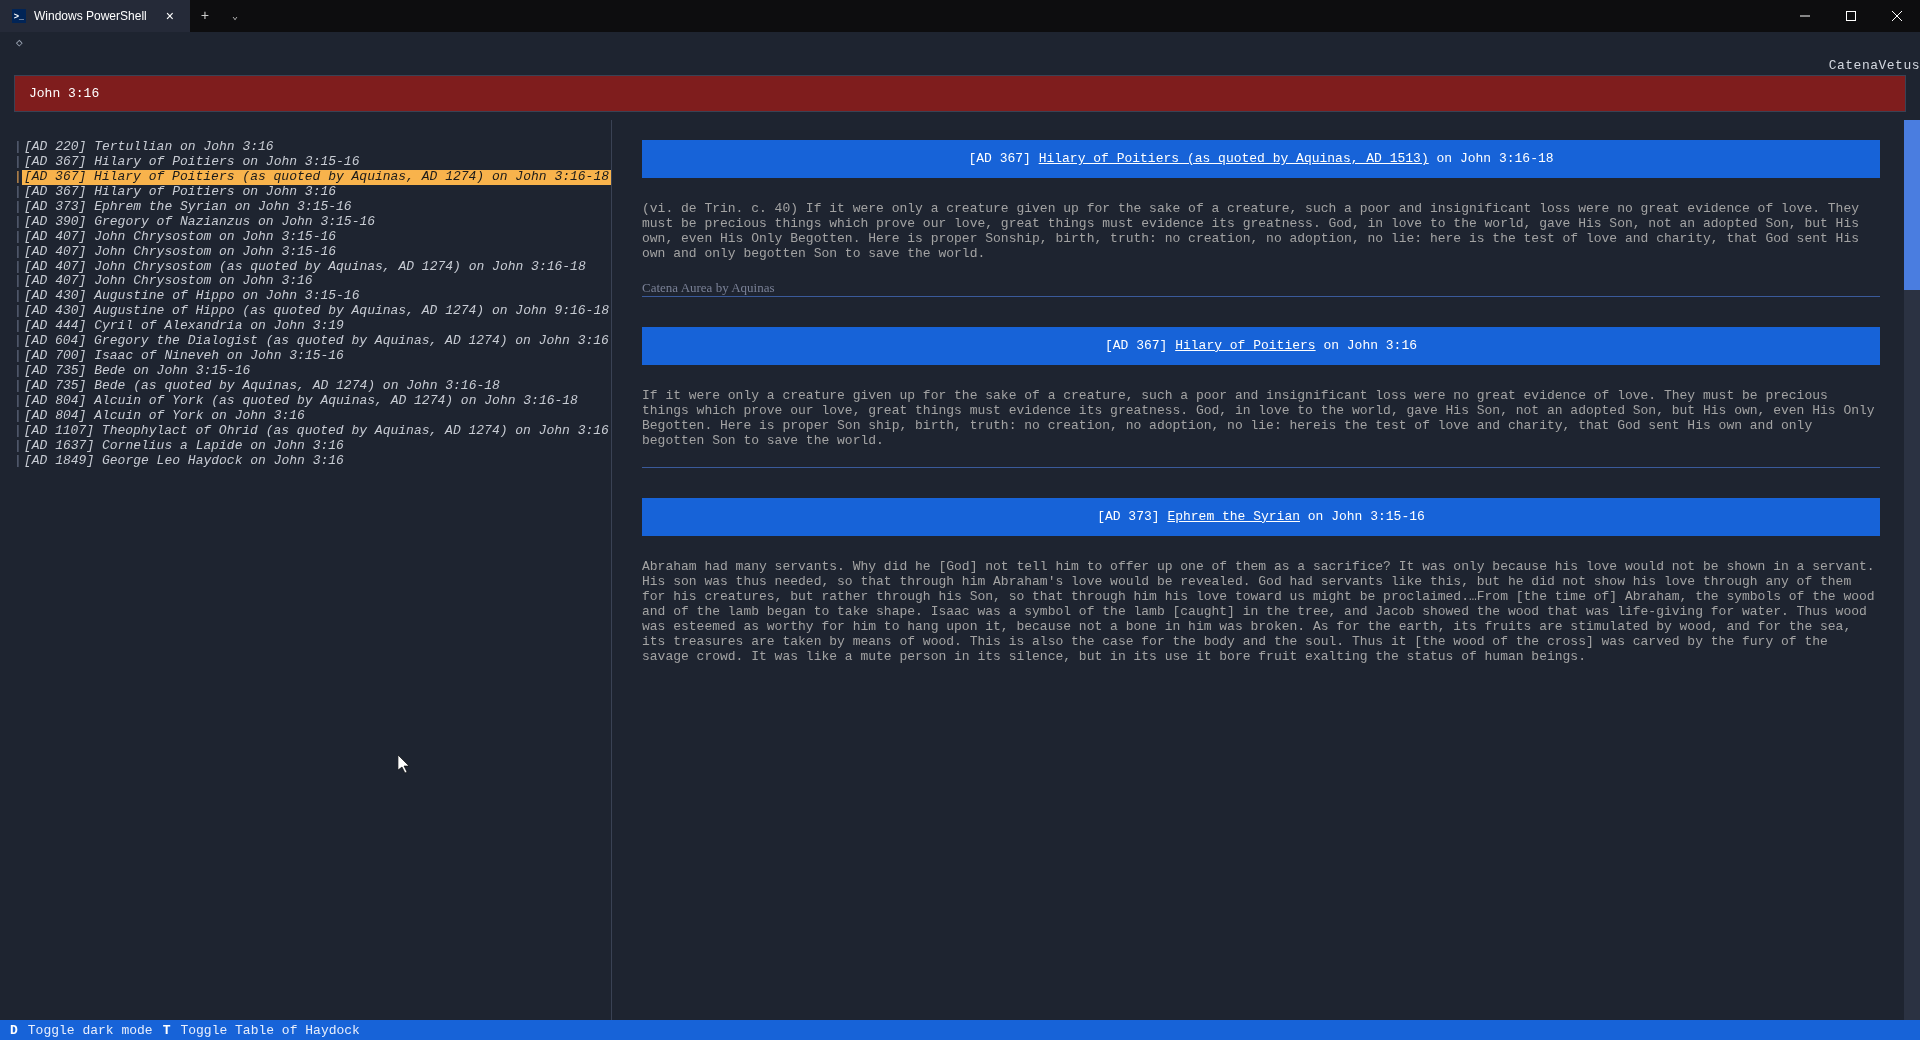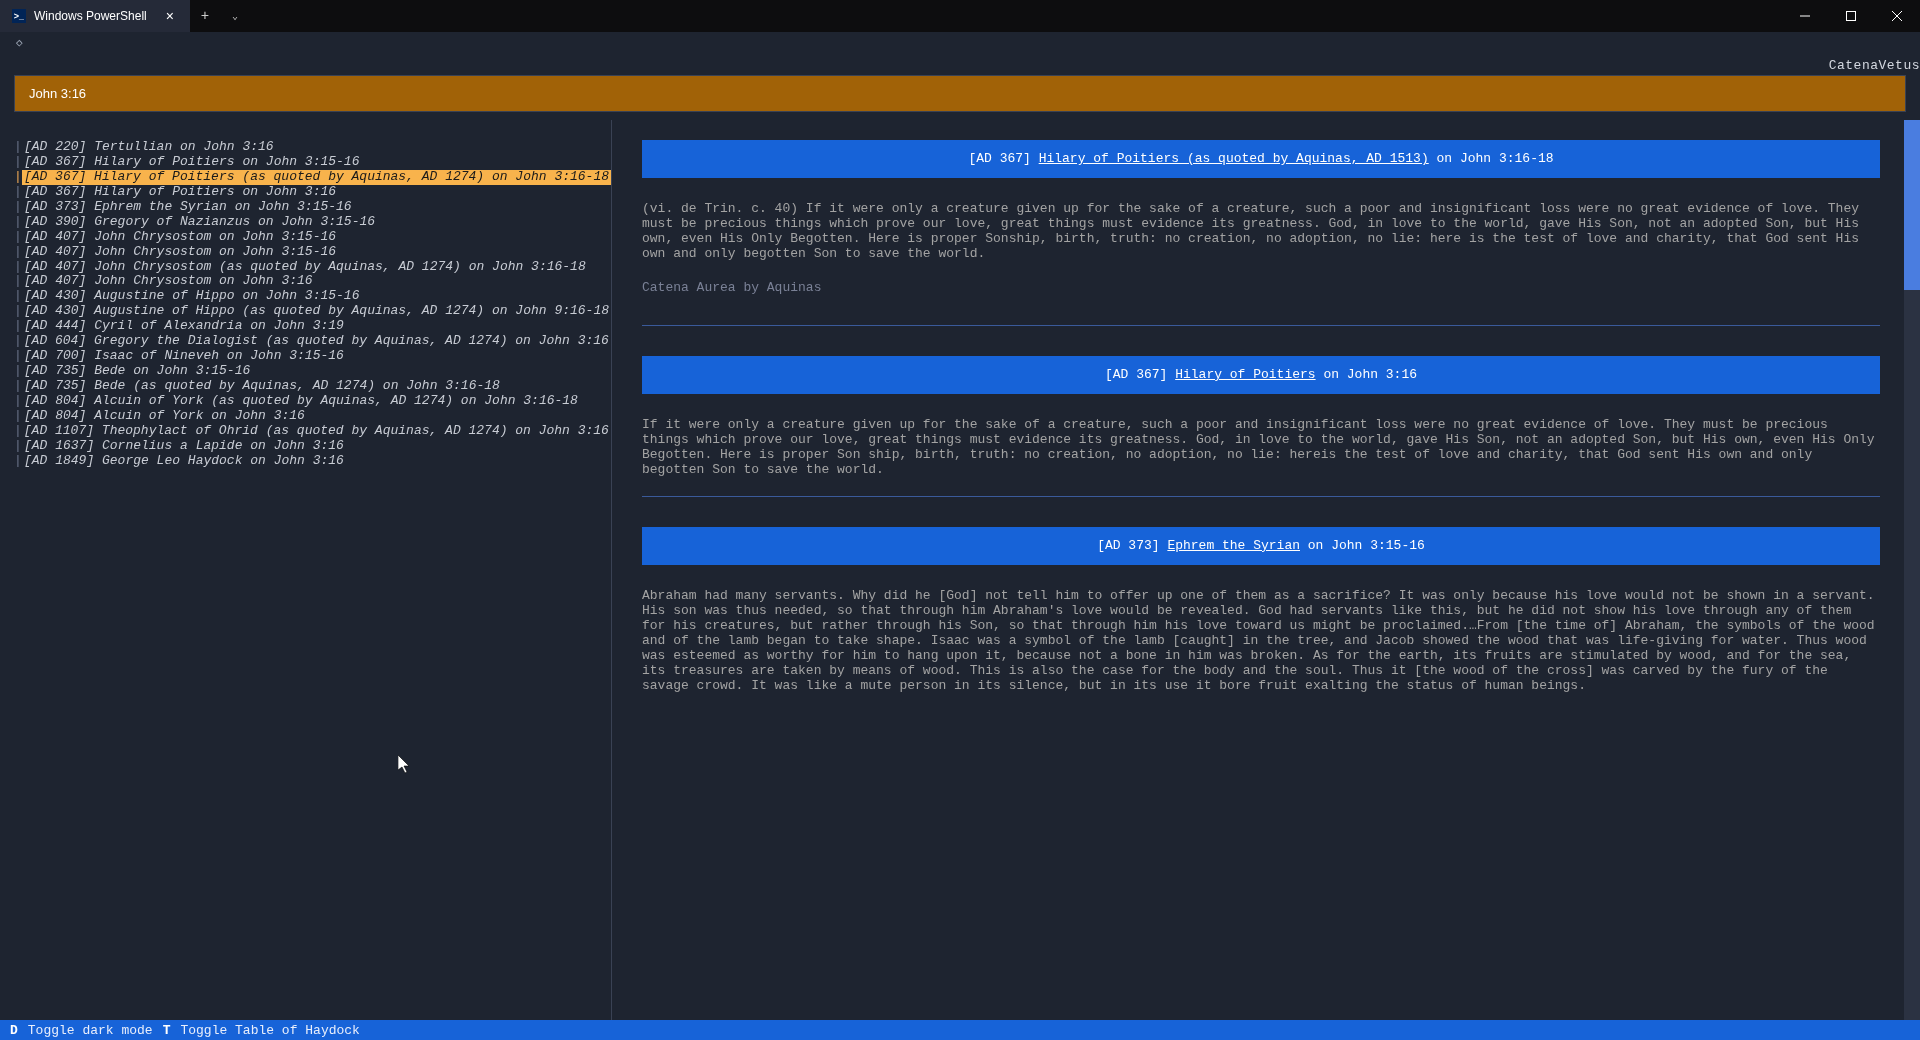--- a/index.html
+++ b/index.html
@@ -62,26 +62,26 @@
     padding:6px 0 2px;
     color:#d4d8e0;
     font-weight:normal;
     letter-spacing:0.5px;
   }
   
   .search-wrap {
     padding: 0 14px 8px;
   }
   .search-box {
-    background:#a16207;
+    background:#7f1d1d;
     border:1px solid #3a4254;
     padding:10px 14px;
     color:#fff;
     width:100%;
-    font-family:Liberation Sans, sans-serif;
+    font-family:Liberation Mono, monospace;
     font-size:13px;
   }
   
   .main {
     flex:1;
     display:flex;
     overflow:hidden;
     position:relative;
   }
   .left-pane {
@@ -123,21 +123,21 @@
     line-height:1.4;
   }
   .entry-header .author { text-decoration:underline; }
   .entry-body {
     color:#a3a3a3;
     line-height:1.15;
     margin-bottom:18px;
   }
   .entry-source {
     color:#7a8196;
-    margin-bottom:30px;
+    font-family:Liberation Serif, serif;
   }
   .entry-sep {
     border:none;
     border-top:1px solid #3a5a9a;
     margin:0 0 30px 0;
   }
   
   .fake-scroll {
     position:absolute;
     right:0; top:0;

